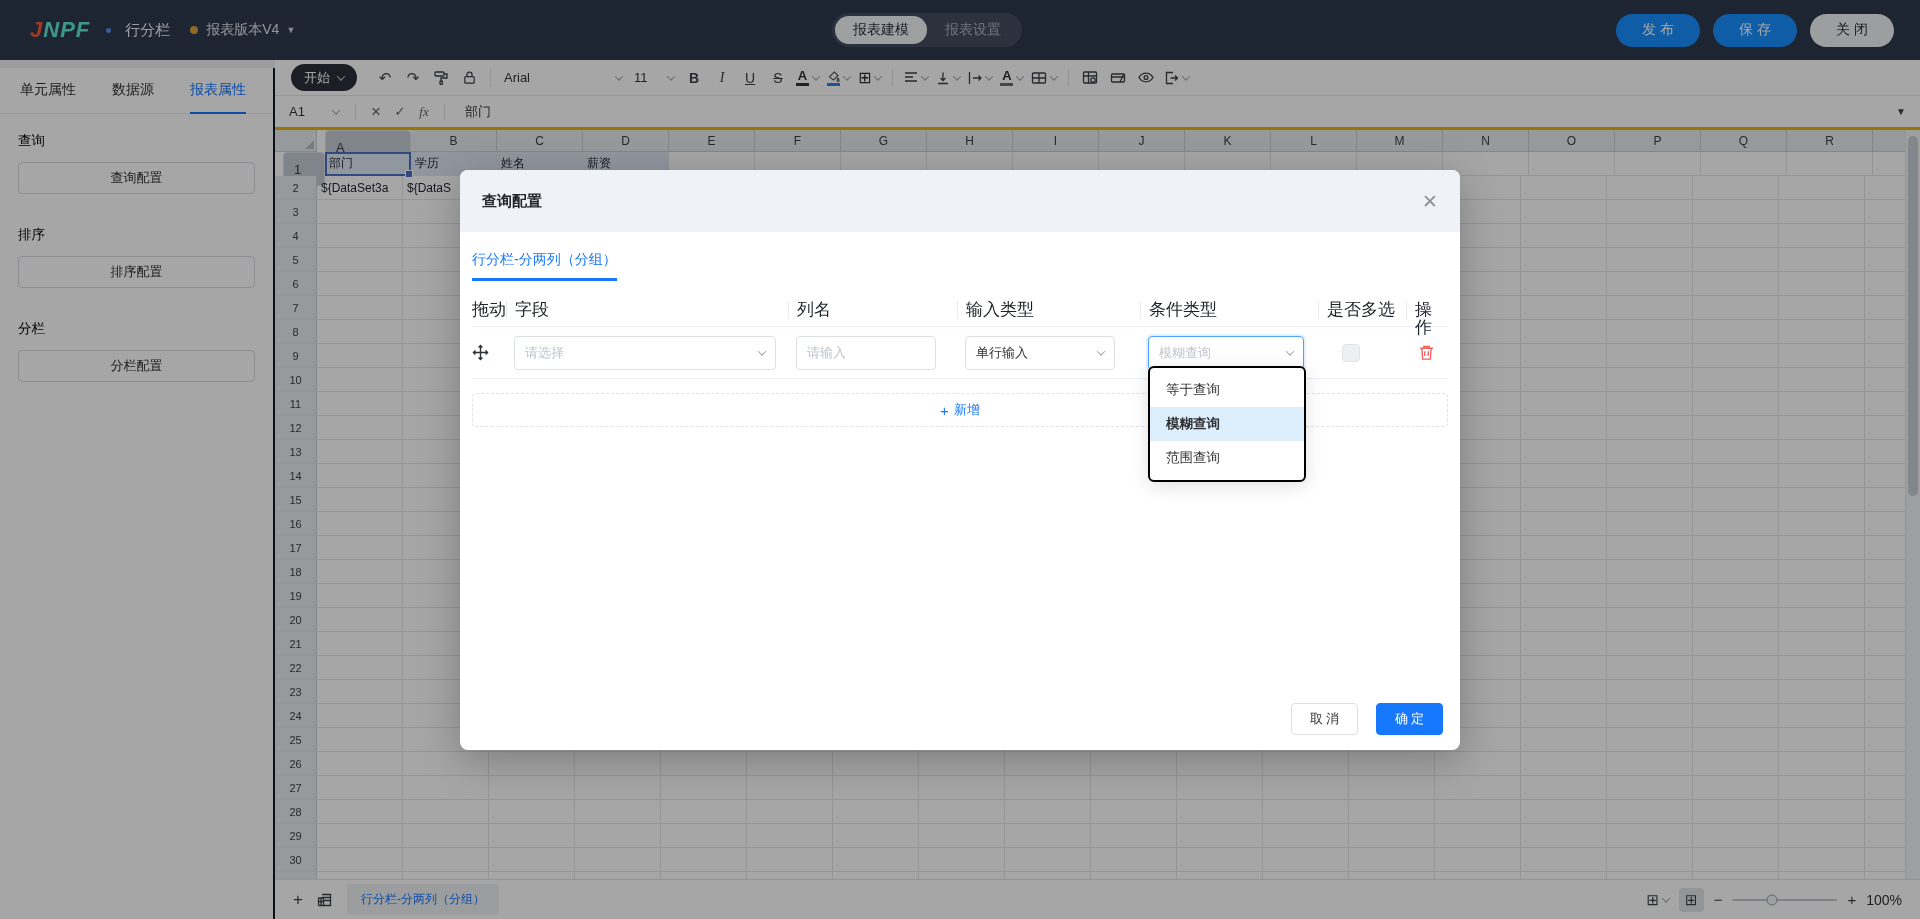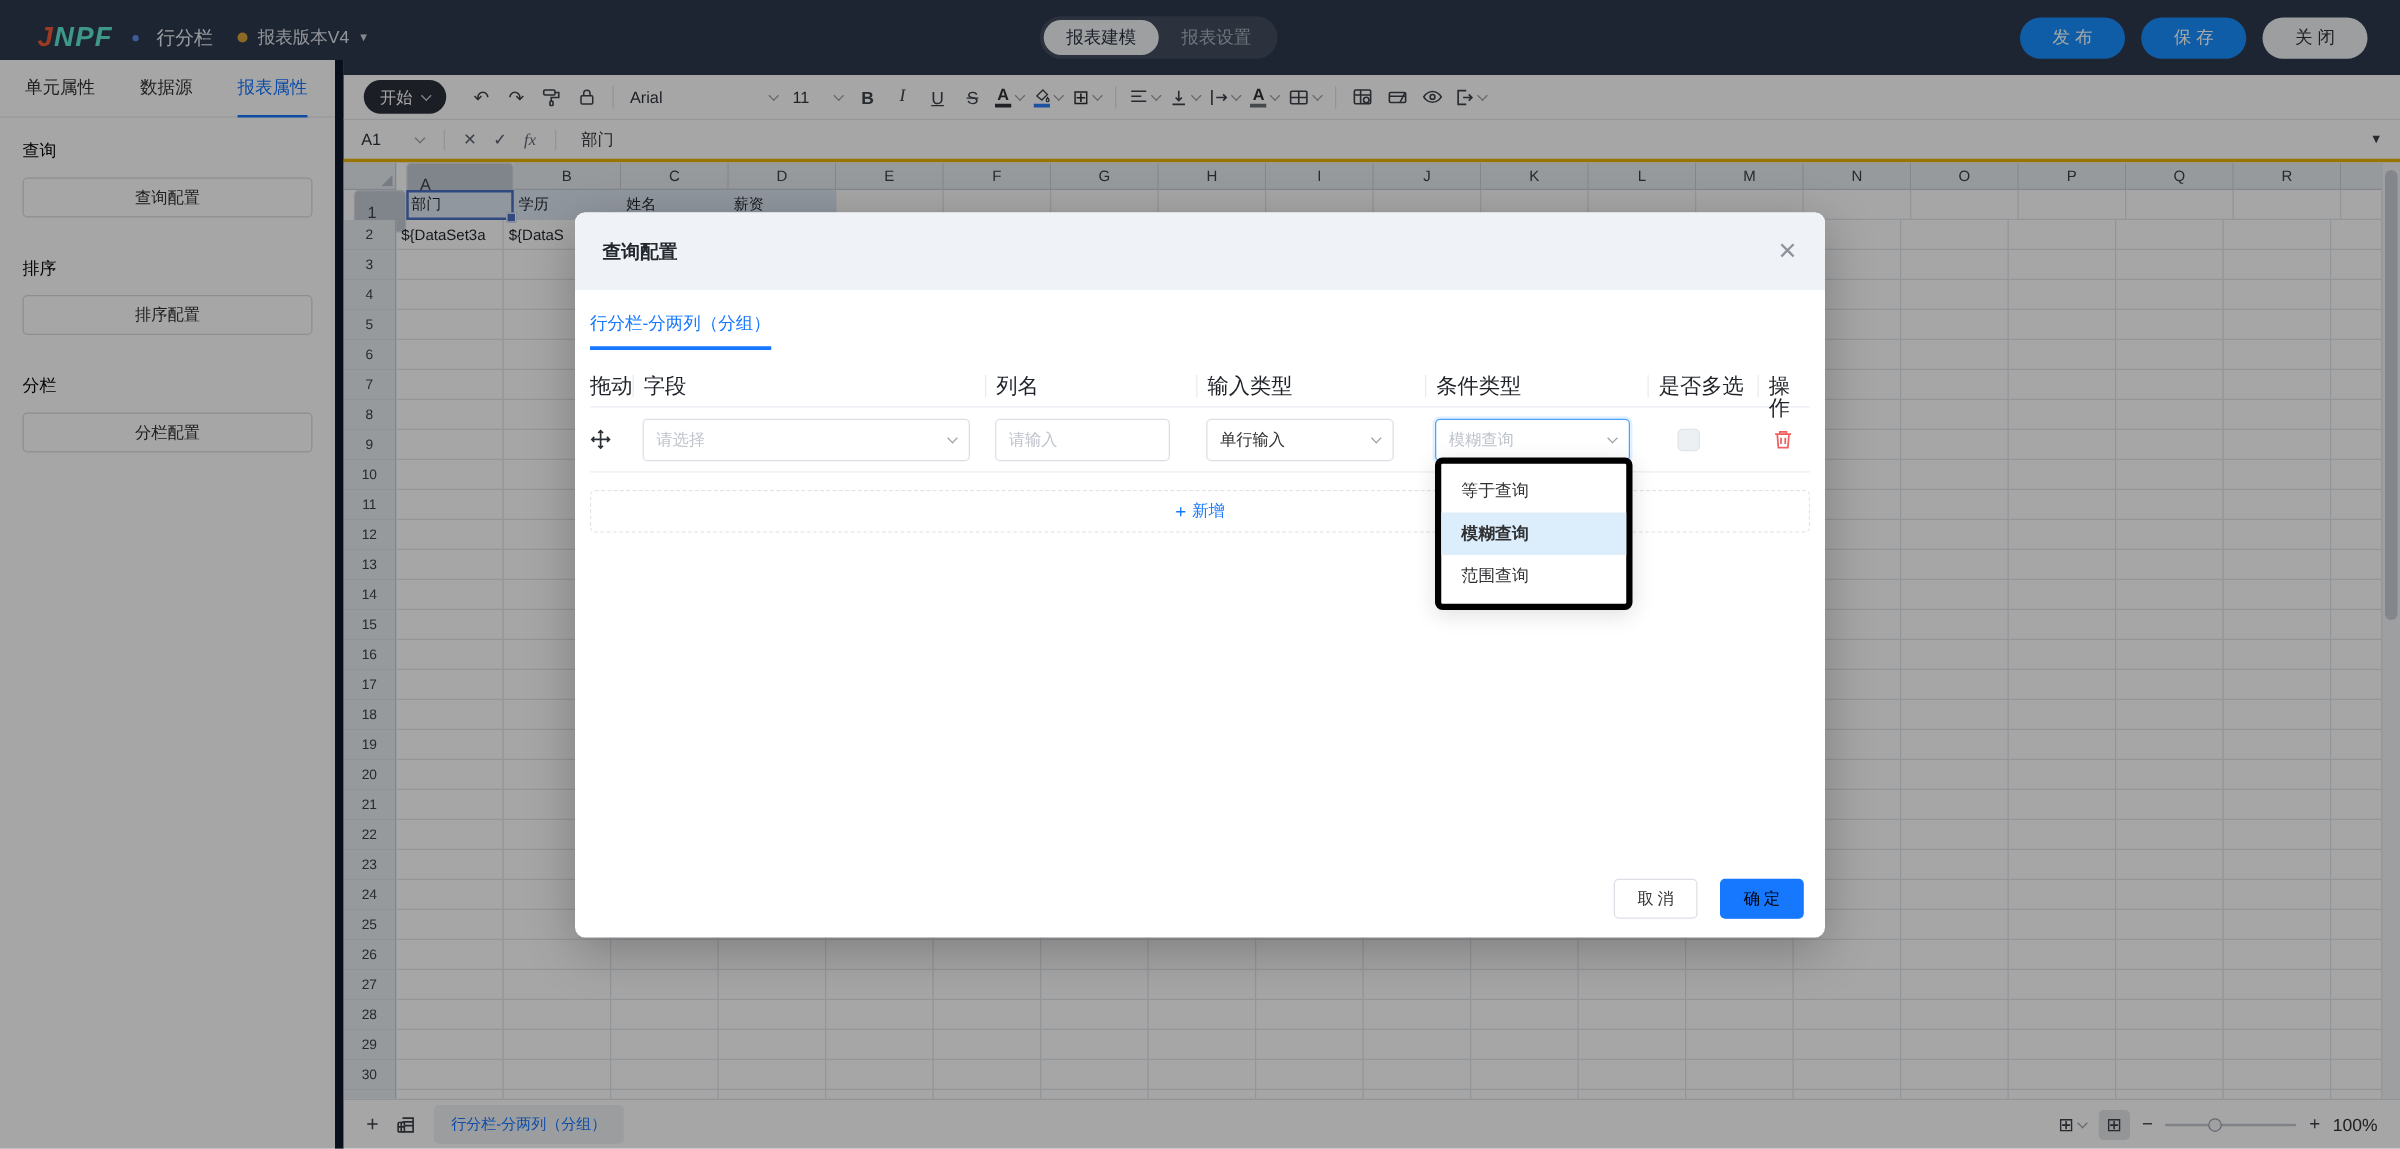--- a/index.html
+++ b/index.html
@@ -17,21 +17,21 @@
   .ver-caret { color:#cdd2d9; font-size:9px; margin-left:7px; }
   .center-tabs { position:absolute; left:832px; top:13px; height:34px; display:flex; background:rgba(255,255,255,.10); border-radius:17px; padding:3px; }
   .ctab { height:28px; padding:0 18px; border-radius:14px; font-size:14px; display:flex; align-items:center; color:#aab2bd; cursor:pointer; }
   .ctab.active { background:#f2f4f7; color:#2b3441; }
   .top-actions { margin-left:auto; margin-right:26px; display:flex; gap:13px; }
   .tbtn { height:33px; padding:0 22px; border-radius:17px; border:none; font-size:14px; letter-spacing:4px; text-indent:4px; display:flex; align-items:center; cursor:pointer; font-family:inherit; }
   .tbtn.primary { background:#1890ff; color:#fff; }
   .tbtn.plain { background:#f2f3f5; color:#303133; }
 
   
-  .sidebar { position:absolute; top:48px; left:0; width:275px; bottom:0; background:#fff; border-right:7px solid #0f172a; }
+  .sidebar { position:absolute; top:68px; left:0; width:275px; bottom:0; background:#fff; border-right:2px solid #0f172a; }
   .side-tabs { display:flex; gap:36px; padding:0 20px; height:46px; align-items:center; border-bottom:1px solid #e9ecf0; font-size:14px; }
   .stab { color:#303133; height:100%; display:flex; align-items:center; cursor:pointer; border-bottom:2px solid transparent; margin-bottom:-1px; }
   .stab.active { color:#1677ff; border-bottom-color:#1677ff; }
   .side-section { padding:18px 18px 0; }
   .side-label { font-size:13.5px; color:#000000; margin-bottom:12px; }
   .side-btn { display:block; width:100%; height:32px; background:#fff; border:1px solid #d8dbe0; border-radius:4px; font-size:13px; color:#303133; text-align:center; line-height:30px; cursor:pointer; }
   .side-gap { height:14px; }
 
   
   .main { position:absolute; left:275px; top:60px; right:0; bottom:0; background:#fff; }
@@ -106,23 +106,23 @@
   .val { color:#303133; }
   .sel.focus { border-color:#4da3ff; box-shadow:0 0 0 2px rgba(64,158,255,.15); }
   .w-field { width:262px; } .w-col { width:140px; } .w-type { width:150px; } .w-cond { width:156px; }
   .multi-box { width:18px; height:18px; border-radius:4px; background:#edf0f3; border:1px solid #e0e4e9; margin-left:24px; cursor:not-allowed; }
   .trash { margin-left:12px; cursor:pointer; display:flex; align-items:center; }
   .add-row { margin:14px 0 0; height:34px; border:1px dashed #dfe2e8; border-radius:4px; display:flex; align-items:center; justify-content:center; gap:5px; color:#1677ff; font-size:13px; cursor:pointer; }
   .add-plus { font-size:15px; }
   .modal-f { display:flex; justify-content:flex-end; align-items:center; gap:18px; padding:0 17px 15px; }
   .btn { height:32px; padding:0 15px; border-radius:4px; font-size:13px; letter-spacing:3px; text-indent:3px; cursor:pointer; font-family:inherit; }
   .btn.cancel { background:#fff; border:1px solid #dcdfe6; color:#303133; }
-  .btn.ok { background:#1677ff; border:1px solid #1677ff; color:#000000; }
-
-  .select-dropdown { position:absolute; left:1148px; top:366px; width:158px; background:#fff; border:5px solid #000000; border-radius:6px; box-shadow:0 4px 18px rgba(0,0,0,.13); padding:5px 0; z-index:70; }
+  .btn.ok { background:#1677ff; border:1px solid #1677ff; color:#ffffff; }
+
+  .select-dropdown { position:absolute; left:1148px; top:366px; width:158px; background:#fff; border:2px solid #000000; border-radius:6px; box-shadow:0 4px 18px rgba(0,0,0,.13); padding:5px 0; z-index:70; }
   .dd-item { height:34px; display:flex; align-items:center; padding:0 16px; font-size:13.5px; color:#303133; cursor:pointer; }
   .dd-item.active { background:#dcedfb; font-weight:bold; }
 </style>
 </head>
 <body>
 
 <header class="topbar">
   <div class="logo">
     <span class="j">J</span><span class="npf">NPF</span>
   </div>

